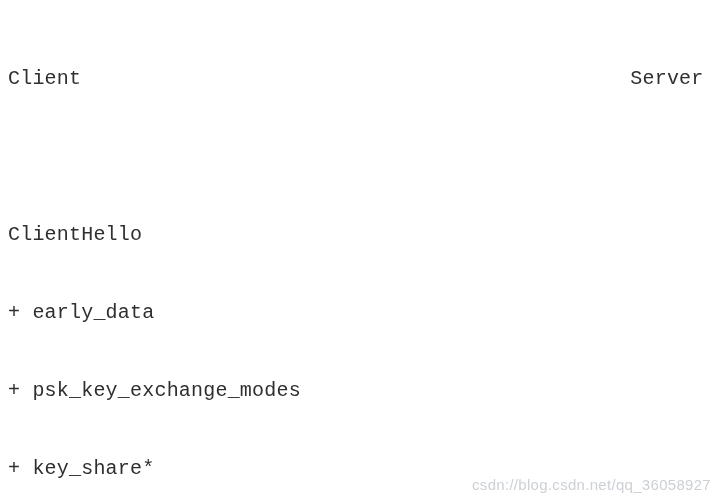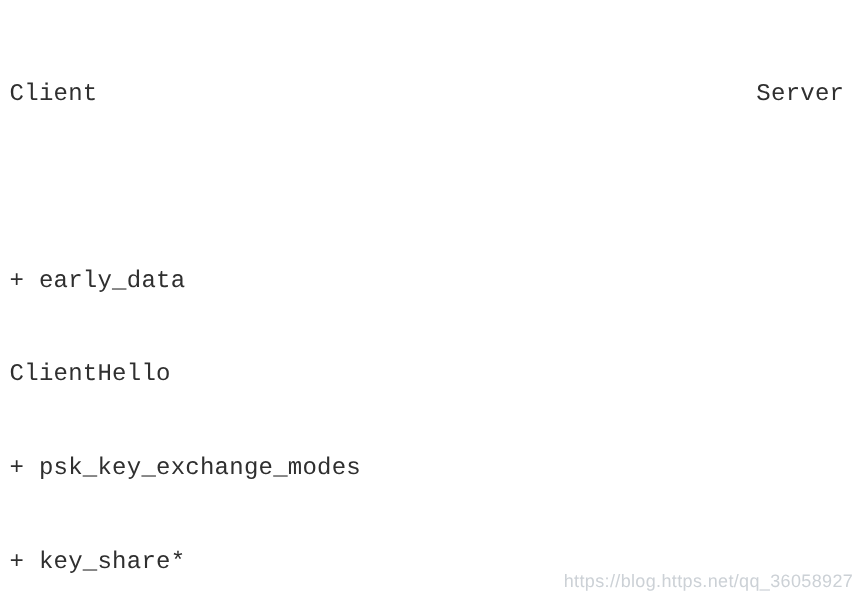--- a/index.html
+++ b/index.html
@@ -42,27 +42,27 @@
     letter-spacing: 0.3px;
     color: #ccd1d6;
     white-space: pre;
   }
 </style>
 </head>
 <body>
 
 <div id="screen">
 
-  <div class="watermark">https://blog.https.net/qq_36058927</div>
+  <div class="watermark">csdn://blog.csdn.net/qq_36058927</div>
 
   <div class="diagram">
     <div class="line">Client                                             Server</div>
     <div class="line"> </div>
+    <div class="line">ClientHello</div>
     <div class="line">+ early_data</div>
-    <div class="line">ClientHello</div>
     <div class="line">+ psk_key_exchange_modes</div>
     <div class="line">+ key_share*</div>
     
     
     
     
     
     
     
     

